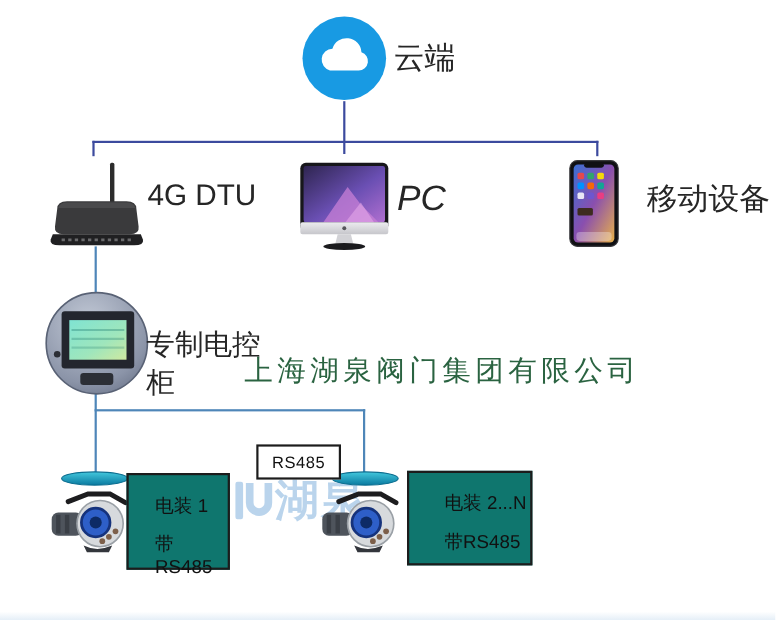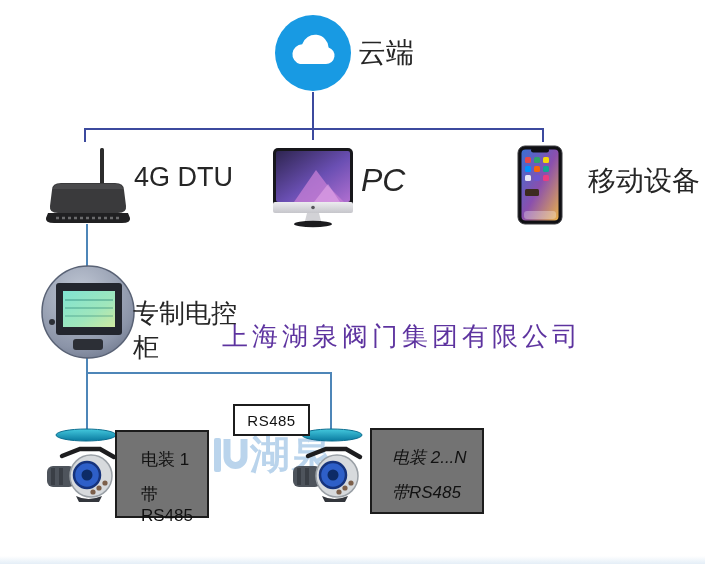--- a/index.html
+++ b/index.html
@@ -23,32 +23,32 @@
   .icon{position:absolute;z-index:2;}
   
   .rs-tag{
     position:absolute;left:233px;top:382px;width:73px;height:28px;
     border:2px solid #1c1c1c;background:#fff;z-index:3;
     display:flex;align-items:center;justify-content:center;
     font-size:15px;color:#111;letter-spacing:0.5px;margin-top:22px;
   }
   
   .dev-box{
-    position:absolute;border:2px solid #1c1c1c;background:#737373;z-index:3;
+    position:absolute;border:2px solid #1c1c1c;background:#0f766e;z-index:3;
     box-sizing:border-box;font-size:17px;color:#111;
   }
   .dev-box .t1{margin:16px 0 0 0;}
   .dev-box .t2{margin:12px 0 0 0;}
   .box1{left:115px;top:430px;width:94px;height:88px;padding-left:24px;}
-  .box2{left:370px;top:428px;width:114px;height:86px;padding-left:20px;font-style:italic;}
+  .box2{left:370px;top:428px;width:114px;height:86px;padding-left:32px;}
   
   .wm-company{
     position:absolute;left:222px;top:319px;z-index:0;
     font-family:Liberation Serif, serif;
-    font-size:26px;color:#4c1d95;letter-spacing:4px;white-space:nowrap;
+    font-size:26px;color:#14532d;letter-spacing:4px;white-space:nowrap;
     opacity:0.9;
   }
   
   .wm-logo{
     position:absolute;left:212px;top:427px;z-index:1;
     display:flex;align-items:center;gap:2px;
     color:#aecde9;opacity:0.85;
   }
   .wm-logo .txt{font-size:40px;font-weight:bold;letter-spacing:2px;}
   .bottom-band{

